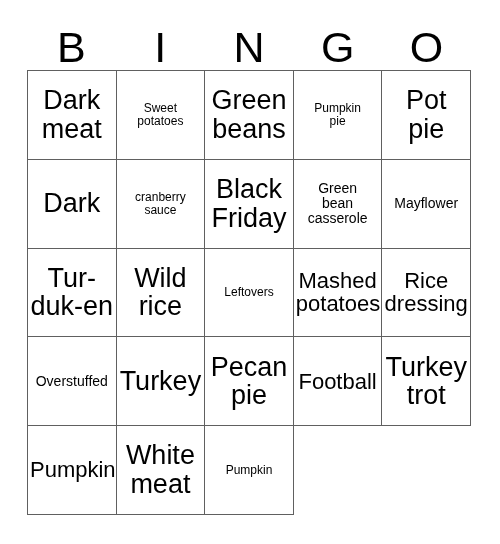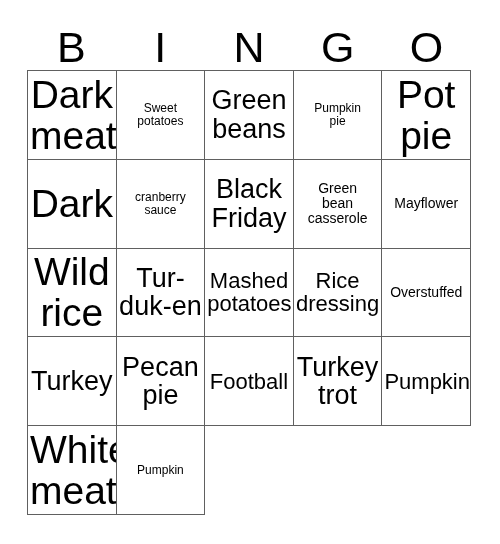--- a/index.html
+++ b/index.html
@@ -68,21 +68,21 @@
     overflow: hidden;
   }
   .cell-text {
     display: block;
     width: 100%;
     line-height: 1.06;
     word-break: normal;
     white-space: pre-line;
   }
   
-  .fs-xl .cell-text { font-size: 39px; }
+  .fs-xl .cell-text { font-size: 27px; }
   .fs-lg .cell-text { font-size: 27px; }
   .fs-md .cell-text { font-size: 22px; }
   .fs-sm .cell-text { font-size: 12px; }
   .fs-xs .cell-text { font-size: 14px; }
 </style>
 </head>
 <body>
 
 <div id="card">
 
@@ -130,27 +130,30 @@
       </div>
     <div class="cell fs-xs">
         <span class="cell-text">Green
 bean
 casserole</span>
       </div>
 
     <div class="cell fs-xs">
         <span class="cell-text">Mayflower</span>
       </div>
+    <div class="cell fs-lg">
+        <span class="cell-text">Tur-
+duk-en</span>
+      </div>
     <div class="cell fs-xl">
         <span class="cell-text">Wild
 rice</span>
       </div>
-    <div class="cell fs-lg">
-        <span class="cell-text">Tur-
-duk-en</span>
+    <div class="cell fs-sm">
+        <span class="cell-text">Leftovers</span>
       </div>
 
     <div class="cell fs-md">
         <span class="cell-text">Mashed
 potatoes</span>
       </div>
     <div class="cell fs-md">
         <span class="cell-text">Rice
 dressing</span>
       </div>

